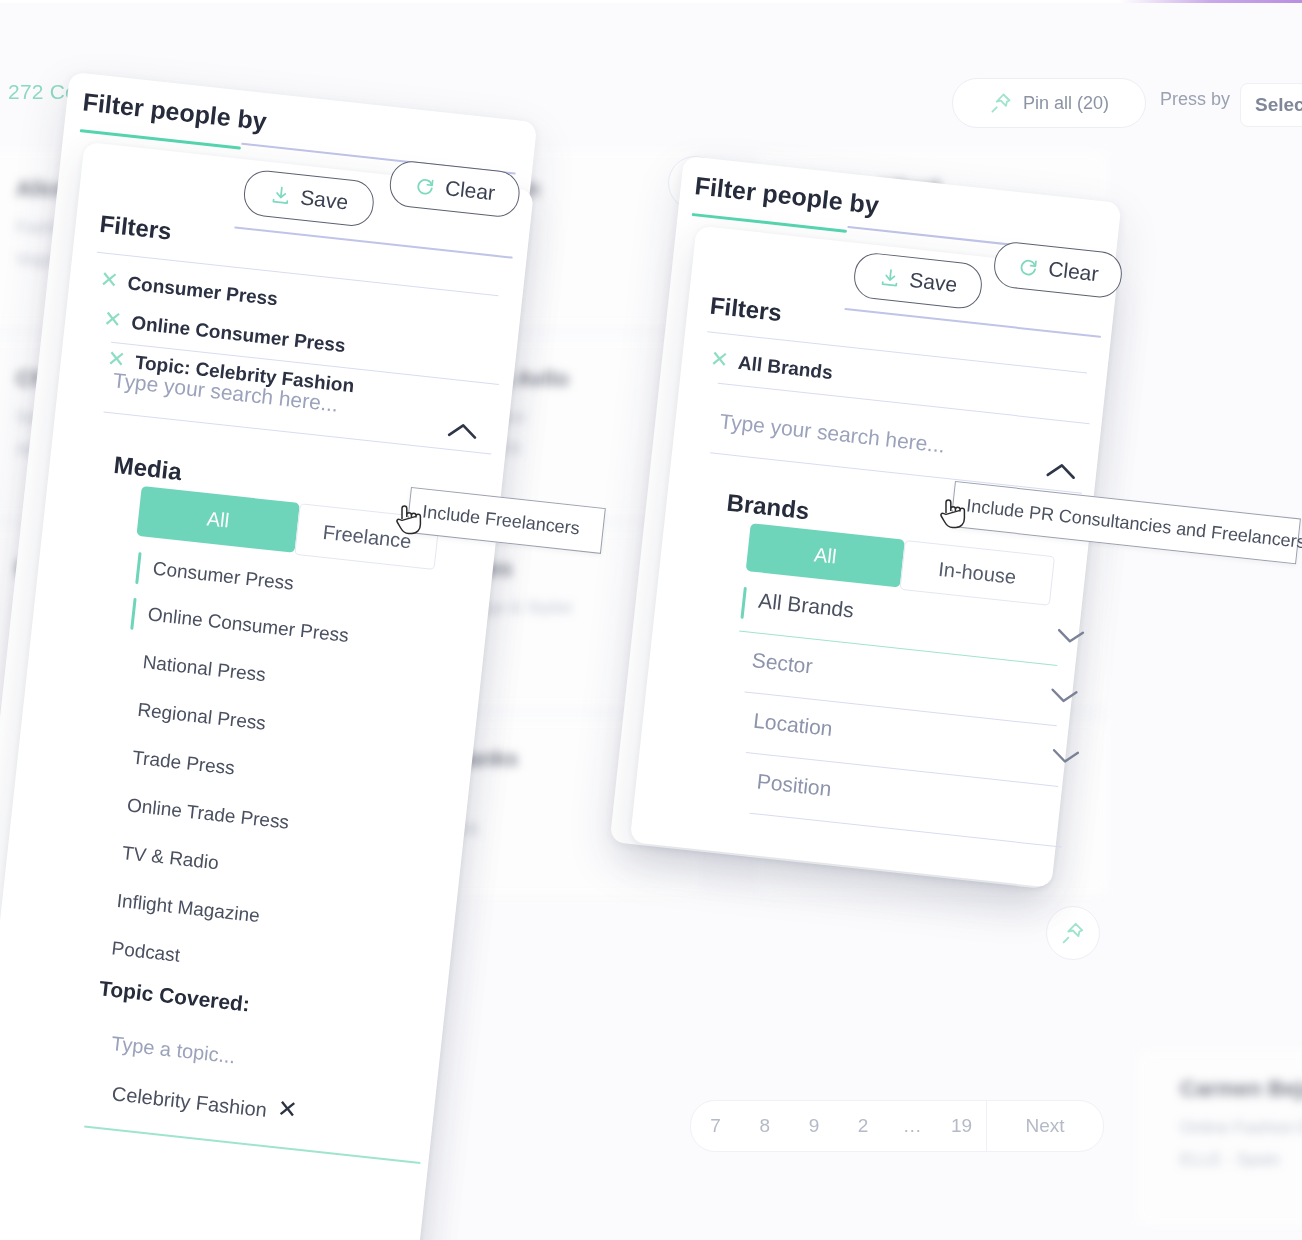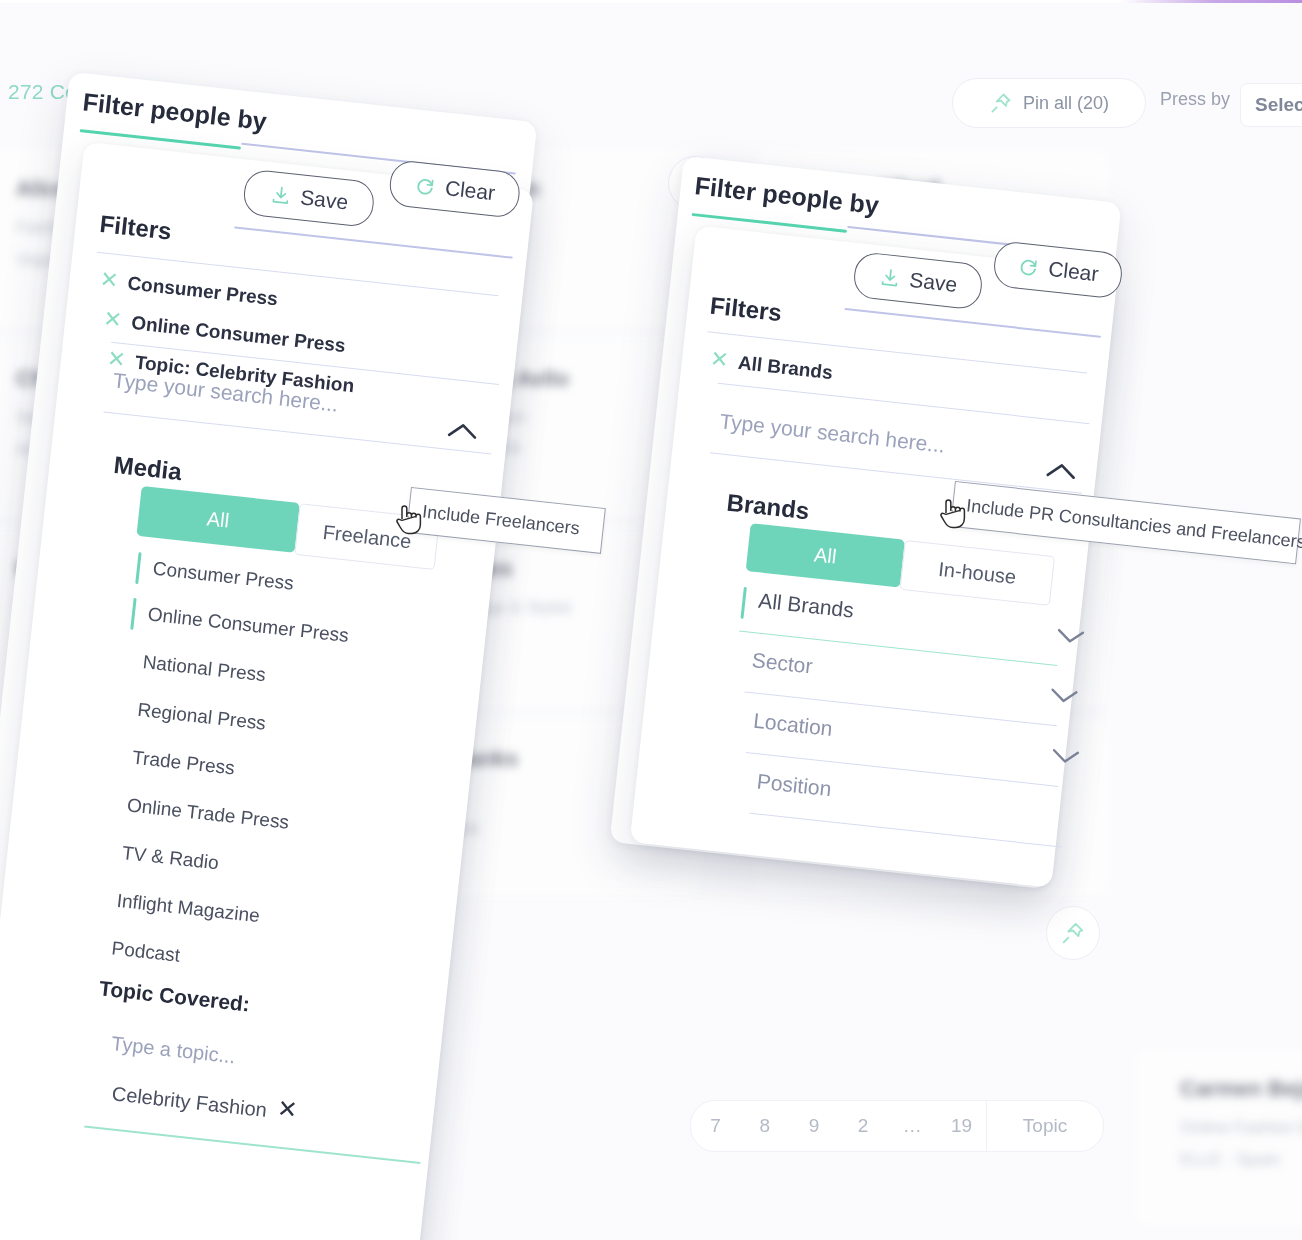--- a/index.html
+++ b/index.html
@@ -252,21 +252,21 @@
       </div>
     </div>
 
     <div class="pager">
       <div class="pg">7</div>
       <div class="pg">8</div>
       <div class="pg">9</div>
       <div class="pg">2</div>
       <div class="pg">…</div>
       <div class="pg">19</div>
-      <div class="nx">Topic</div>
+      <div class="nx">Next</div>
     </div>
 
   </div>
 
   <div style="position:absolute;left:74px;top:36px;width:520px;height:1230px;transform:rotate(6.2deg);transform-origin:top left;">
 
     <div class="panel" style="left:0;top:36px;width:470px;height:1190px;"></div>
 
     <div class="panel-title" style="left:16px;top:50px;">Filter people by</div>
     <div class="greenbar" style="left:16px;top:92px;width:162px;"></div>

